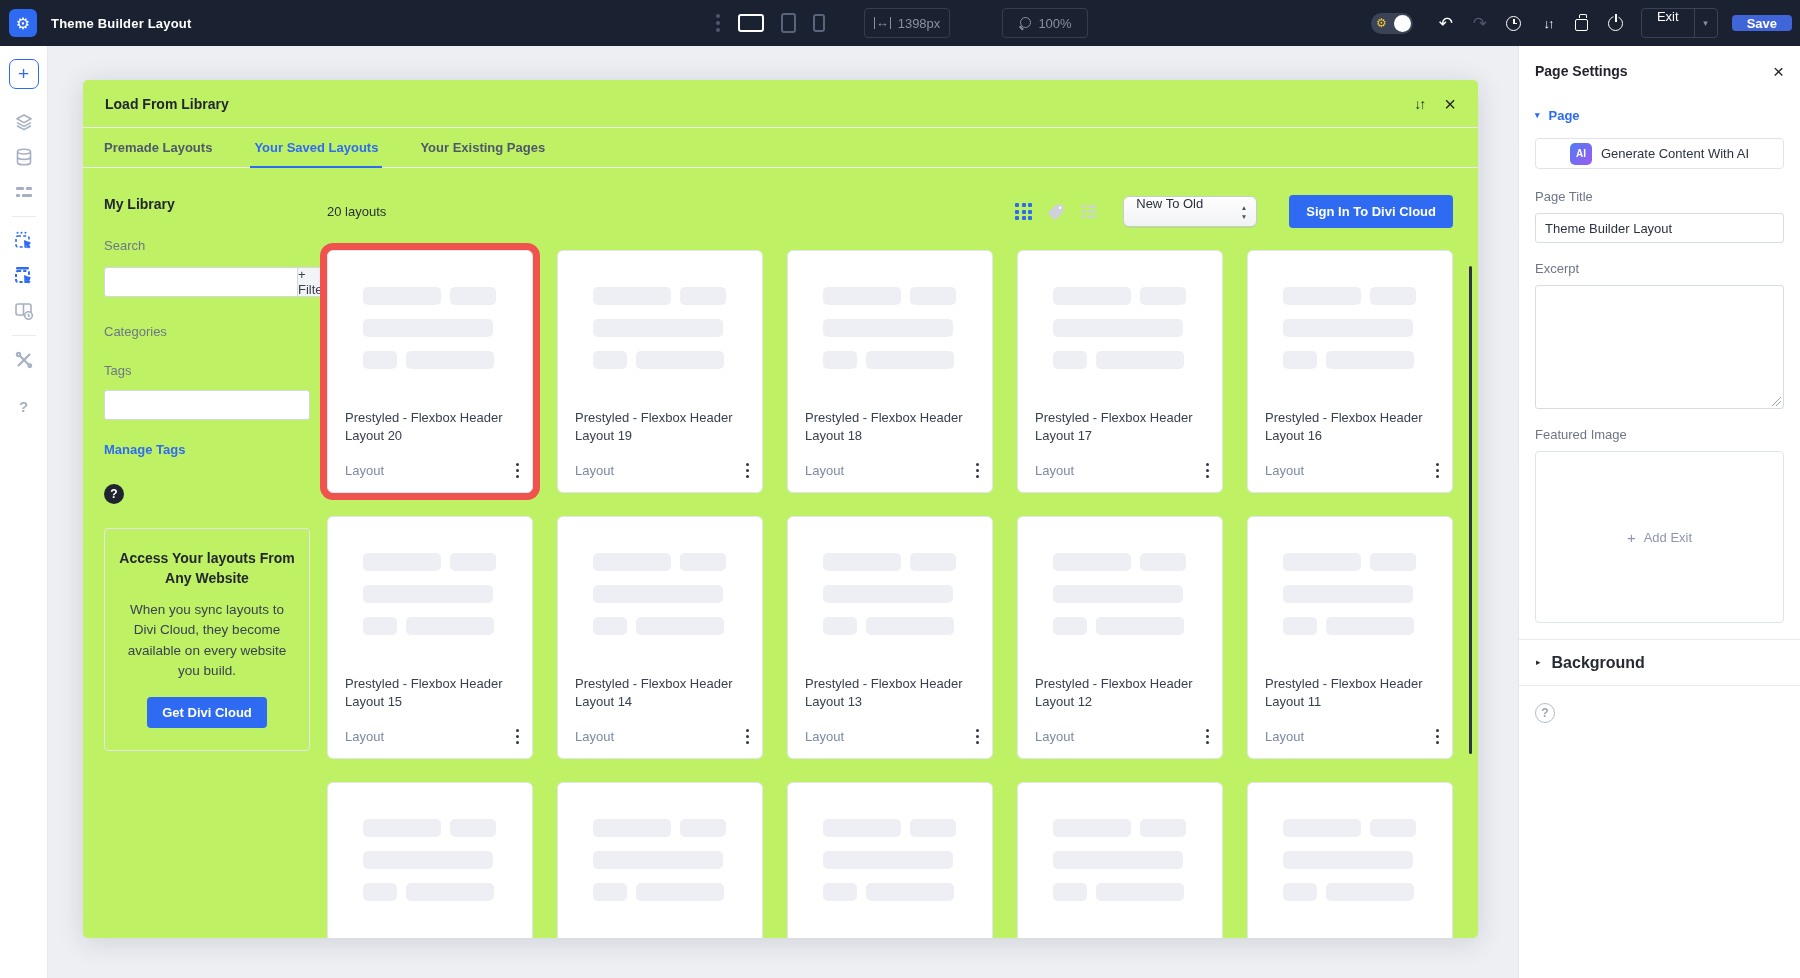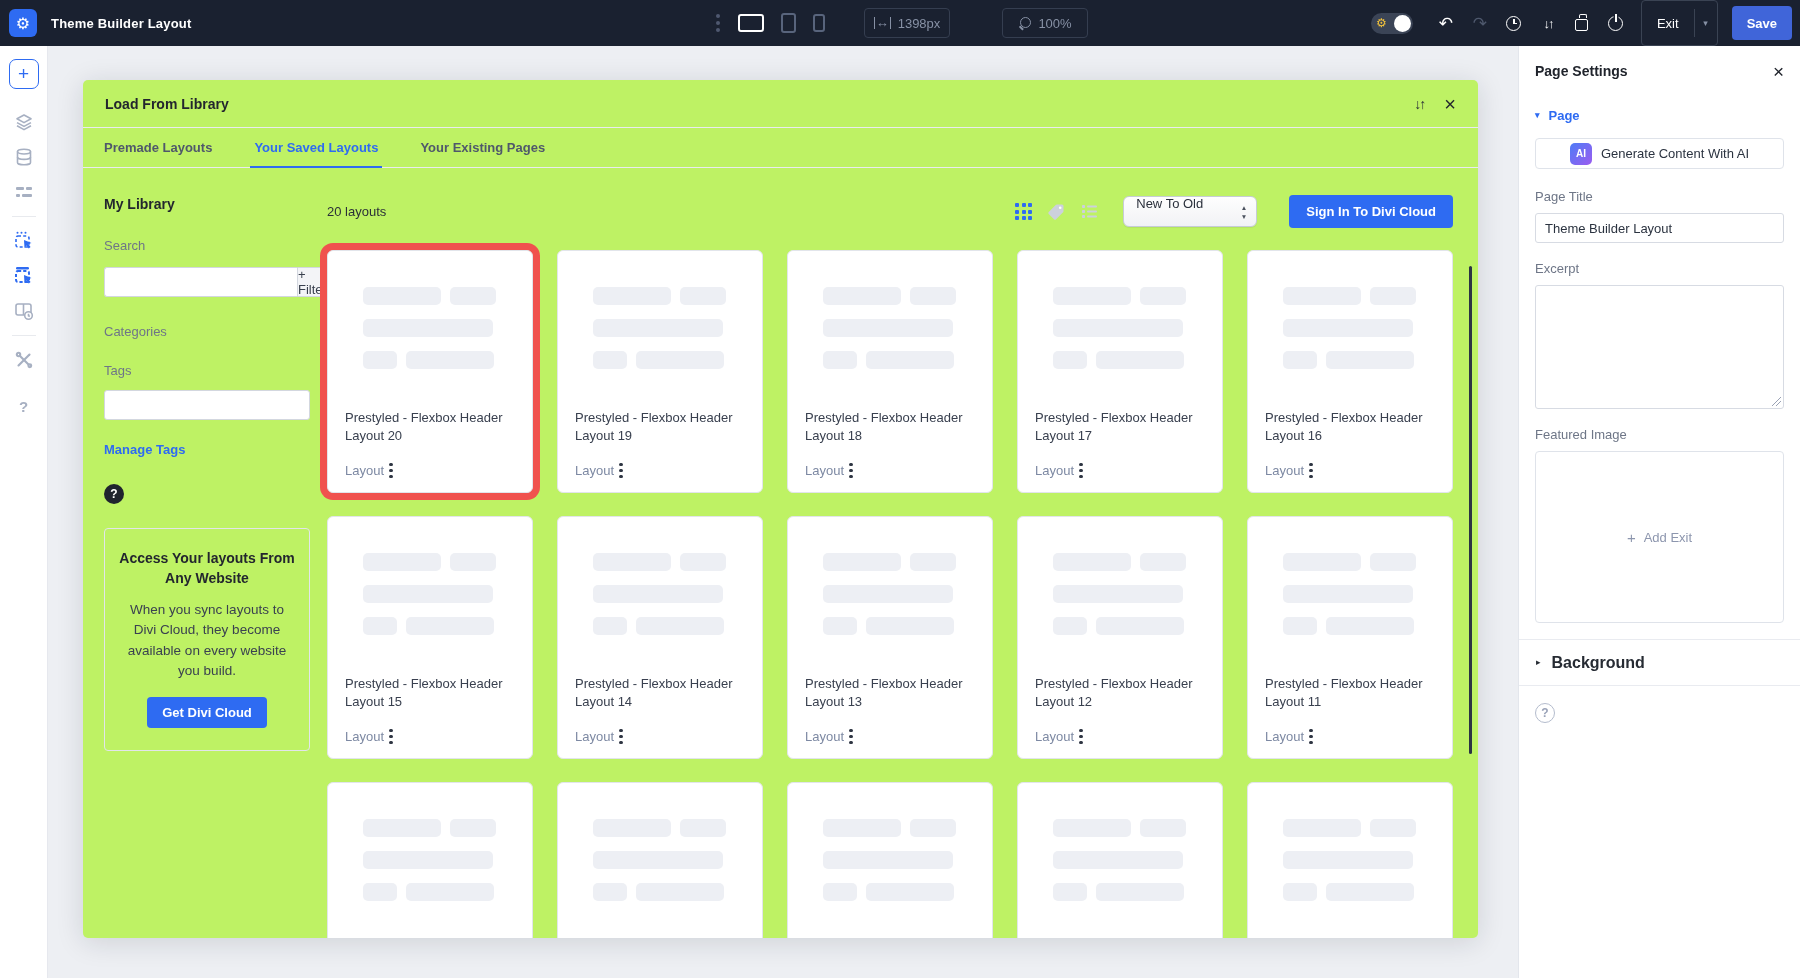--- a/index.html
+++ b/index.html
@@ -33,24 +33,24 @@
   .tb-ico.dim { color:#4e586c; }
   .glyph-sort { font-size:13px; font-weight:700; letter-spacing:-2px; }
   .clock-ic { width:15px; height:15px; border:1.6px solid #fff; border-radius:50%; position:relative; }
   .clock-ic::before { content:""; position:absolute; left:6px; top:2px; width:1.6px; height:5px; background:#fff; }
   .clock-ic::after { content:""; position:absolute; left:6px; top:6px; width:4px; height:1.6px; background:#fff; }
   .trash-ic { width:13px; height:15px; position:relative; }
   .trash-ic::before { content:""; position:absolute; left:0; right:0; top:3px; bottom:0; border:1.6px solid #fff; border-radius:2px; }
   .trash-ic::after { content:""; position:absolute; left:3.5px; top:-2px; width:6px; height:3px; border:1.6px solid #fff; border-bottom:none; border-radius:2px 2px 0 0; }
   .power-ic { width:15px; height:15px; border:1.6px solid #fff; border-radius:50%; position:relative; }
   .power-ic::before { content:""; position:absolute; left:5.5px; top:-3px; width:1.8px; height:8px; background:#fff; box-shadow:0 0 0 1.5px var(--topbar_bg,#1a2130); }
-  .exit-group { display:flex; align-items:center; height:46px; border:1px solid #3a4353; border-radius:4px; margin-left:8px; cursor:pointer; }
+  .exit-group { display:flex; height:30px; border:1px solid #3a4353; border-radius:4px; margin-left:8px; cursor:pointer; }
   .exit-label { padding:0 15px; color:#fff; font-size:13px; }
   .exit-caret { width:23px; text-align:center; color:#8791a5; font-size:9px; border-left:1px solid #3a4353; line-height:28px; height:28px; }
-  .save-btn { height:34px; margin-left:14px; padding:0 15px; border-radius:4px; background:var(--save_button,#4065d9); color:#fff; font-size:13px; font-weight:700; display:flex; align-items:center; cursor:pointer; }
+  .save-btn { height:16px; margin-left:14px; padding:0 15px; border-radius:4px; background:var(--save_button,#4065d9); color:#fff; font-size:13px; font-weight:700; display:flex; align-items:center; cursor:pointer; }
 
   
   .app-side { position:absolute; left:0; top:46px; width:48px; height:932px; background:#fff; border-right:1px solid #e6e8ee; display:flex; flex-direction:column; align-items:center; z-index:40; }
   .side-btn { width:30px; height:30px; display:flex; align-items:center; justify-content:center; color:#a7b0c2; cursor:pointer; }
   .side-btn svg { display:block; }
   .side-btn.blue { color:var(--accent,#2e6bf2); }
   .add-box { margin-top:13px; border:1.5px solid var(--accent,#2e6bf2); border-radius:7px; color:var(--accent,#2e6bf2); font-size:19px; font-weight:400; }
   .side-div { width:24px; height:1px; background:#e8eaee; margin:9px 0; }
   .side-q { font-size:15px; color:#a7b0c2; font-weight:700; }
 
@@ -94,21 +94,21 @@
   .sel-arrows { position:absolute; right:9px; top:6px; display:flex; flex-direction:column; color:#4a515e; font-size:6.5px; line-height:9px; }
   .signin-btn { margin-left:32px; height:33px; padding:0 17px; border-radius:4px; background:var(--accent,#2e6bf2); color:#fff; font-size:13px; font-weight:700; display:flex; align-items:center; cursor:pointer; }
   .cards { margin-top:22px; display:grid; grid-template-columns:repeat(5,206px); gap:23px 24px; }
   .card { width:206px; height:243px; background:#fff; border:1px solid #e2e5eb; border-radius:6px; position:relative; cursor:pointer; }
   .card.selected { box-shadow:0 0 0 7px var(--selection_red,#f0524e); }
   .thumb { padding:36px 0 0 35px; height:154px; }
   .ph-row { display:flex; gap:9px; margin-bottom:14px; }
   .ph { height:18px; border-radius:5px; background:#edeff4; }
   .b1{width:78px;} .b2{width:46px;} .b3{width:130px;} .b4{width:34px;} .b5{width:88px;}
   .card-title { margin:4px 16px 0 17px; font-size:13px; line-height:18px; color:#39404f; }
-  .card-foot { position:absolute; left:17px; right:8px; bottom:11px; display:flex; align-items:center; }
+  .card-foot { position:absolute; left:17px; right:8px; bottom:11px; display:flex; align-items:center; justify-content:space-between; }
   .card-type { font-size:13px; color:#7d89a3; }
   .dots-menu { display:flex; flex-direction:column; gap:2.5px; padding:3px 5px; cursor:pointer; }
   .dots-menu i { width:3.5px; height:3.5px; border-radius:50%; background:#2e3542; }
   .m-scroll { position:absolute; right:6px; top:98px; width:3px; height:488px; border-radius:3px; background:#2b3443; }
 
   
   .panel { position:absolute; left:1518px; top:46px; width:282px; height:932px; background:#fff; border-left:1px solid #e3e6ec; z-index:40; }
   .p-head { height:44px; display:flex; align-items:center; justify-content:space-between; padding:6px 16px 0; }
   .p-title { font-size:14px; font-weight:700; color:#20242c; }
   .p-close { font-size:19px; color:#20242c; cursor:pointer; line-height:1; }

